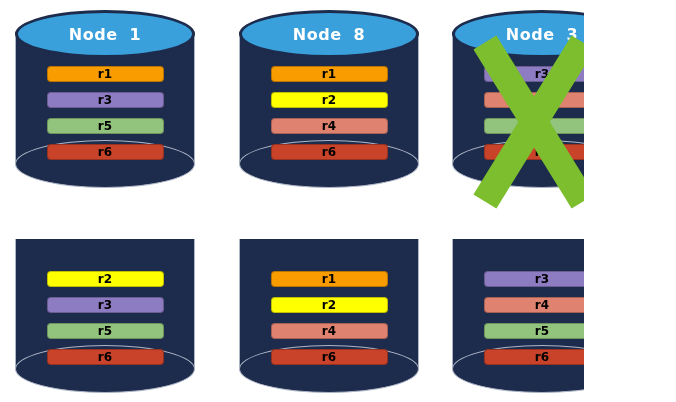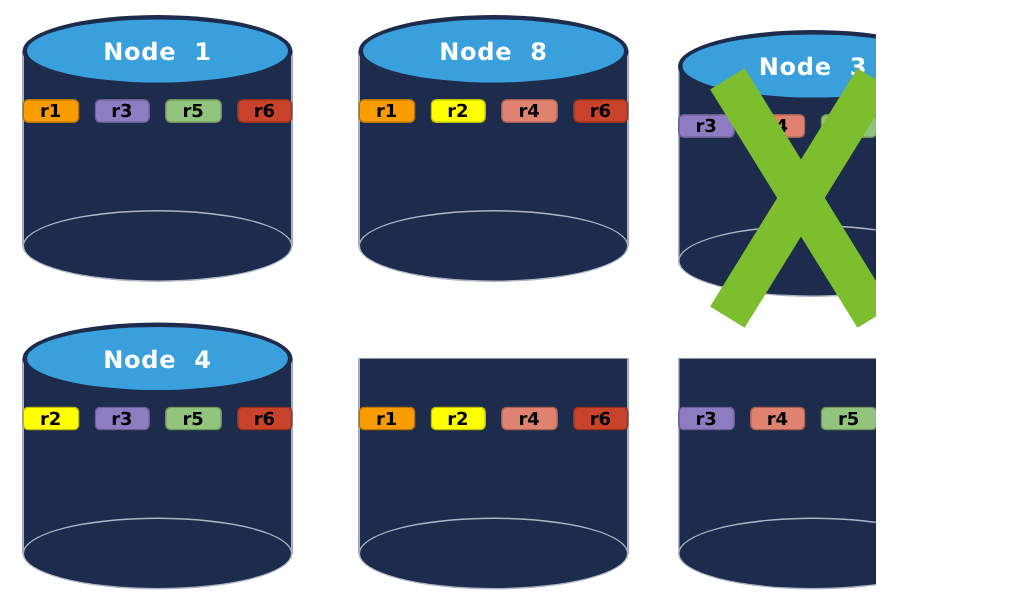--- a/index.html
+++ b/index.html
@@ -6,21 +6,21 @@
   .canvas {
     position:relative;
     width:584px; height:402px;
     background:#ffffff;
     font-family:"DejaVu Sans", "Liberation Sans", sans-serif;
     overflow:hidden;
   }
   .node { position:absolute; width:180px; height:178px; }
   .pos-0 { left:15px;  top:10px; }
   .pos-1 { left:239px; top:10px; }
-  .pos-2 { left:452px; top:20px; }
+  .pos-2 { left:452px; top:10px; }
   .pos-3 { left:15px;  top:215px; }
   .pos-4 { left:239px; top:215px; }
   .pos-5 { left:452px; top:215px; }
 
   .cyl-body {
     position:absolute; left:0; right:0; top:24px; bottom:24px;
     background:var(--c-body,#1D2B4D);
     border-left:1px solid #aeb6c6; border-right:1px solid #aeb6c6;
   }
   .cyl-bottom {
@@ -39,21 +39,21 @@
     display:flex; align-items:center; justify-content:center;
   }
   .node-title {
     color:var(--c-title,#ffffff);
     font-size:16px; font-weight:bold;
     word-spacing:6px; letter-spacing:0.5px;
     padding-top:1px;
   }
   .bars {
     position:absolute; left:0; right:0; top:56px;
-    display:flex; flex-direction:row; align-items:center; gap:10px;
+    display:flex; flex-direction:column; align-items:center; gap:10px;
   }
   .bar {
     width:115px; height:14px;
     border-radius:4px;
     border:1px solid rgba(0,0,0,0.25);
     box-sizing:content-box;
     display:flex; align-items:center; justify-content:center;
   }
   .bar-label {
     color:var(--c-bartext,#000000);
@@ -144,23 +144,20 @@
     </div>
     <svg class="x-mark" viewBox="0 0 104 148">
       <line x1="10" y1="6" x2="94" y2="142" stroke="var(--c-x,#7DBE2E)" stroke-width="27" stroke-linecap="square"></line>
       <line x1="94" y1="6" x2="10" y2="142" stroke="var(--c-x,#7DBE2E)" stroke-width="27" stroke-linecap="square"></line>
     </svg>
   </div>
 
   <div class="node pos-3">
     <div class="cyl-body"></div>
     <div class="cyl-bottom"></div>
-    <div class="cyl-top">
-      <span class="node-title">Node 4</span>
-    </div>
     <div class="bars">
       <div class="bar" style="background: rgb(255, 255, 0);">
           <span class="bar-label">r2</span>
         </div>
       <div class="bar" style="background: rgb(142, 124, 195);">
           <span class="bar-label">r3</span>
         </div>
       <div class="bar" style="background: rgb(147, 196, 125);">
           <span class="bar-label">r5</span>
         </div>

